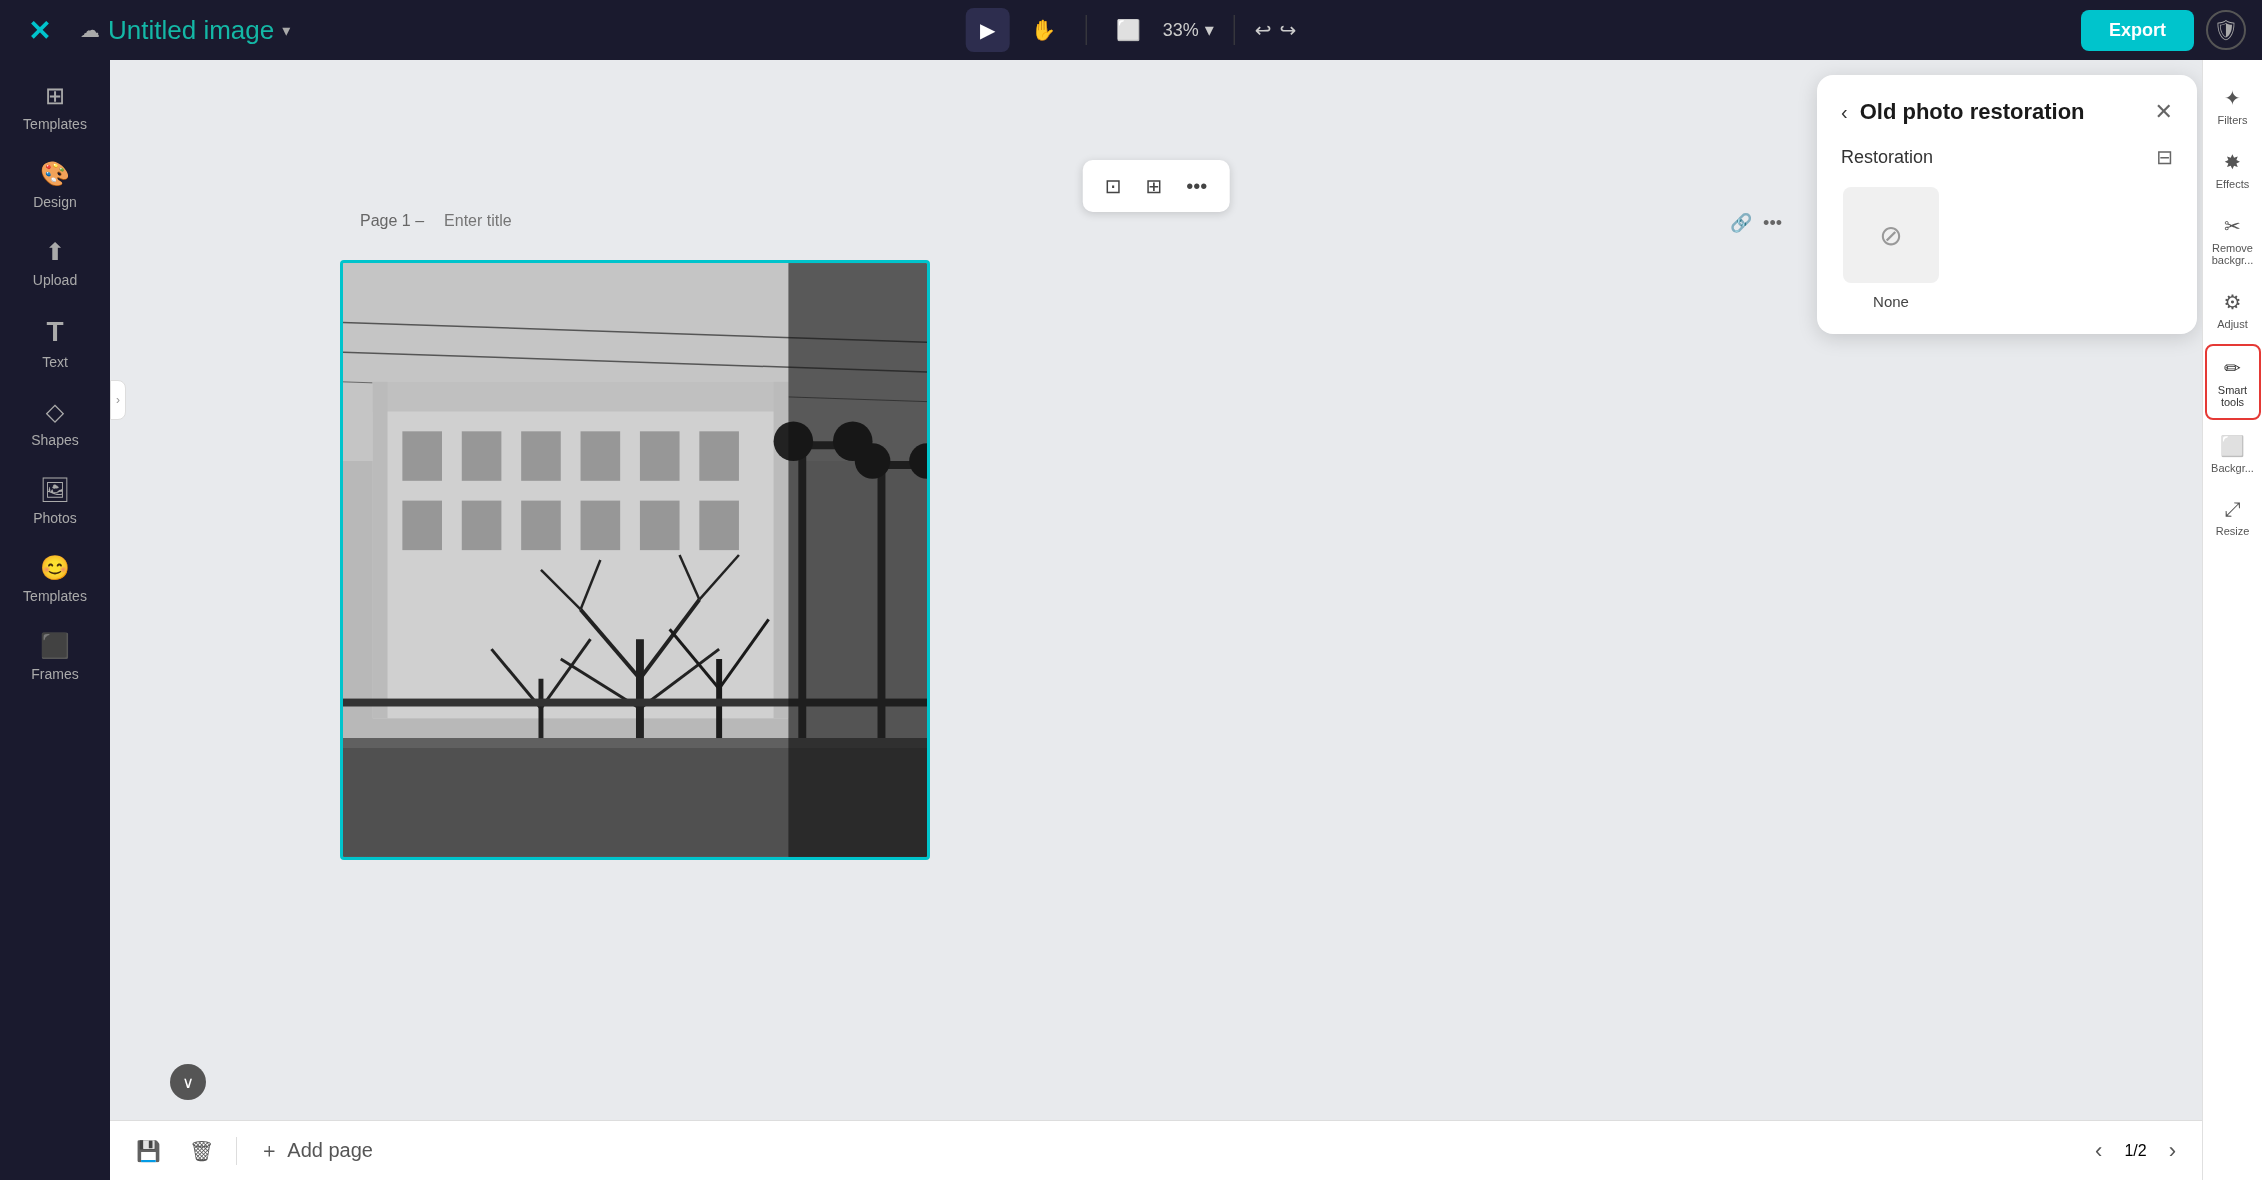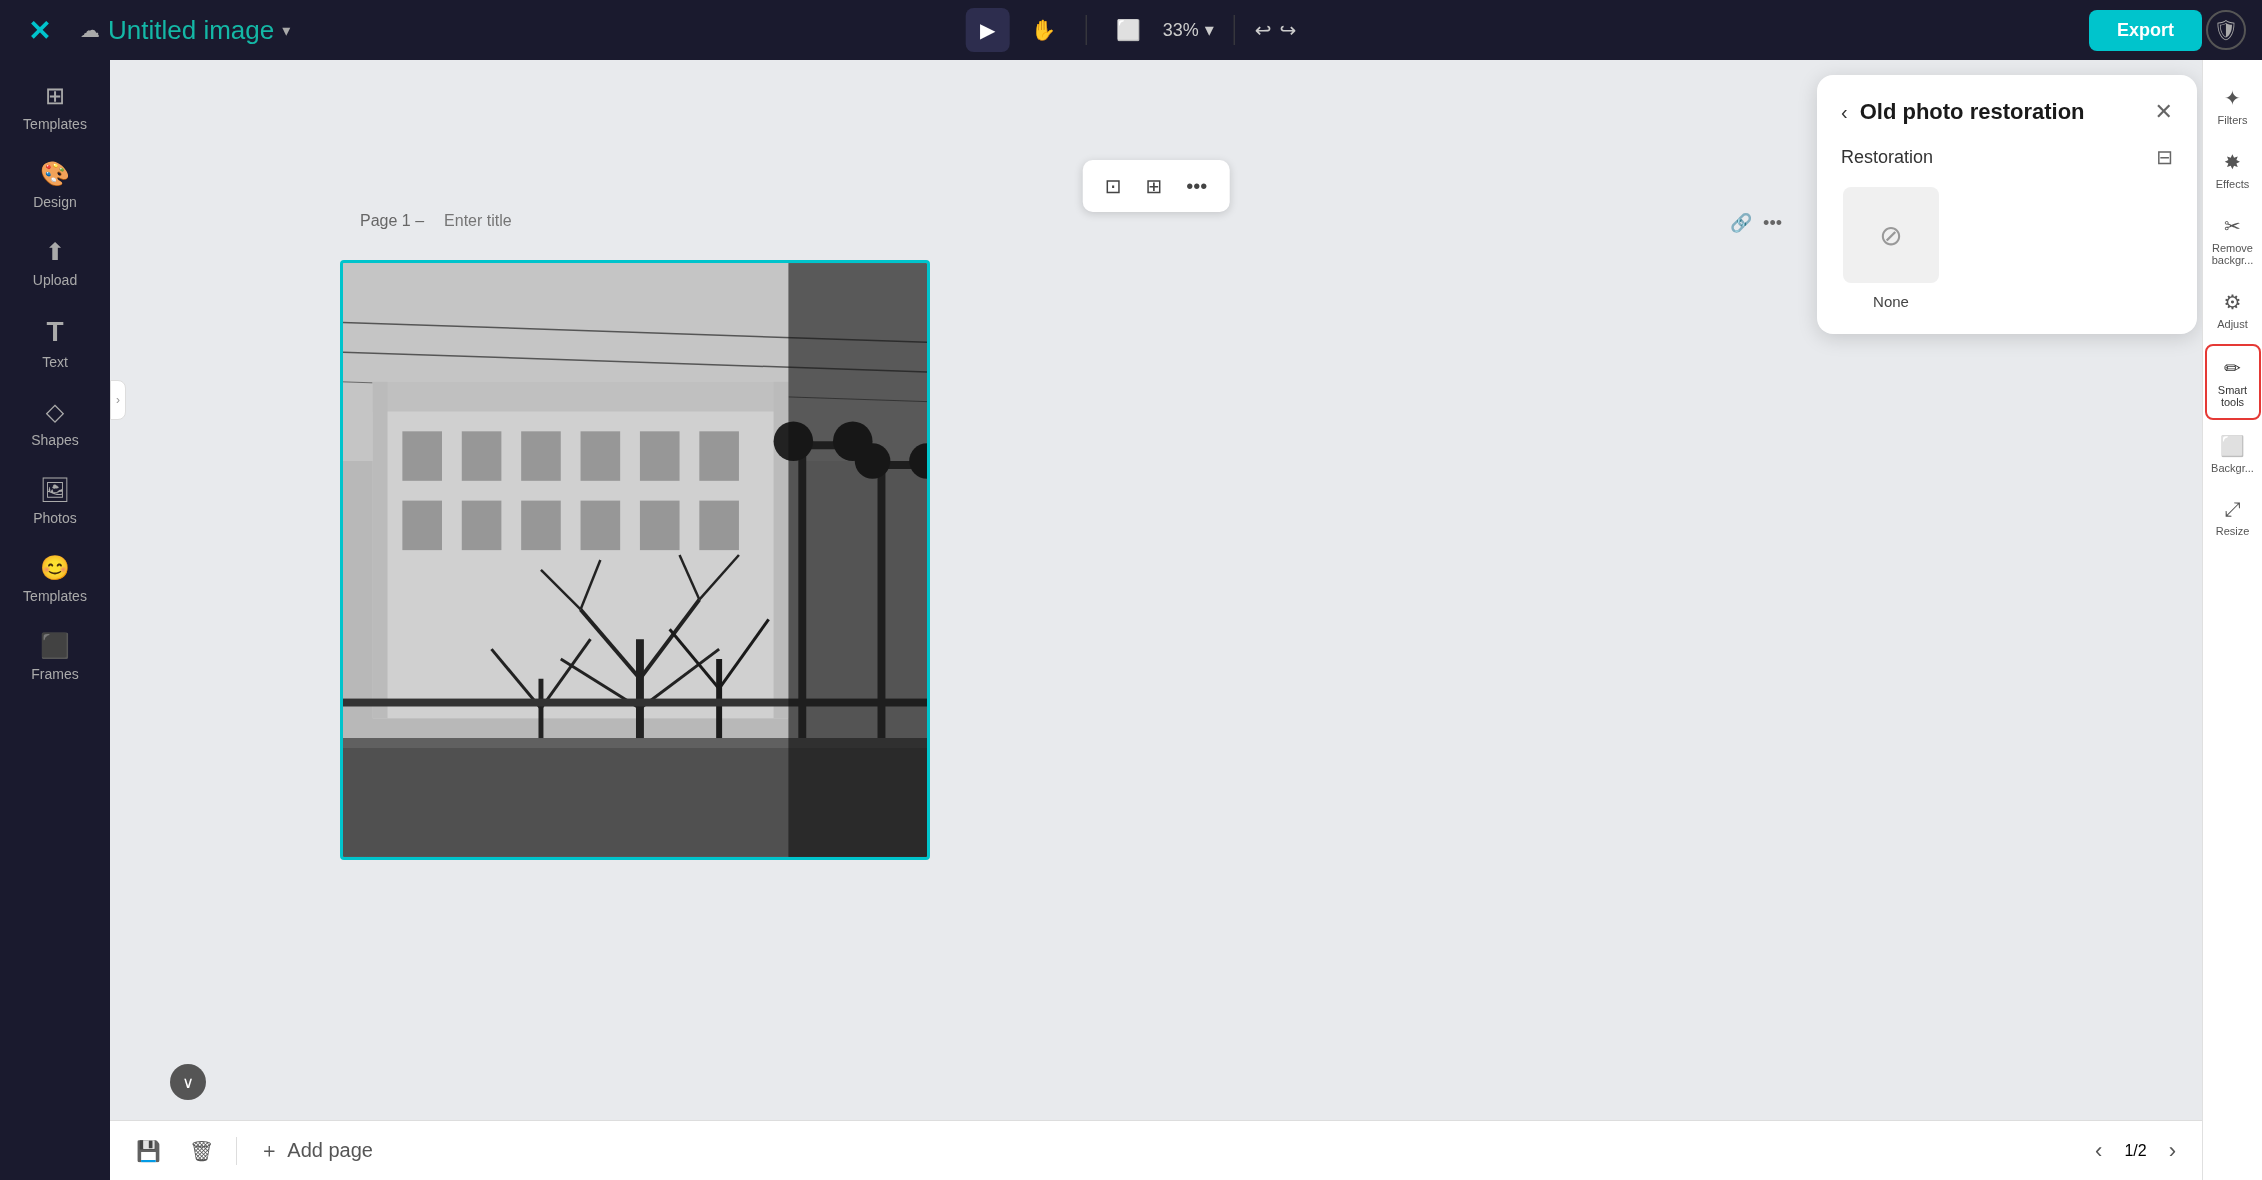--- a/index.html
+++ b/index.html
@@ -32,21 +32,21 @@
     }
     .topbar-tool-btn.active { background: #2d2d4e; color: #fff; }
     .topbar-divider { width: 1px; height: 30px; background: #444; margin: 0 8px; }
     .topbar-zoom {
       display: flex; align-items: flex-end; gap: 6px; color: #ccc; font-size: 18px; cursor: pointer;
     }
     .topbar-undo-redo { display: flex; gap: 8px; }
     .topbar-undo-redo button {
       background: none; border: none; color: #ccc; font-size: 20px; cursor: pointer;
     }
-    .topbar-right { margin-left: auto; display: flex; align-items: center; gap: 4px; }
+    .topbar-right { margin-left: auto; display: flex; align-items: center; gap: 12px; }
     .export-btn {
       background: #00c4cc; color: #fff; border: none; border-radius: 8px;
       padding: 10px 28px; font-size: 18px; font-weight: 600; cursor: pointer;
     }
     .topbar-profile-icon {
       width: 40px; height: 40px; border-radius: 50%; border: 2px solid #555;
       display: flex; align-items: center; justify-content: center; color: #aaa; font-size: 20px;
     }
 
     

